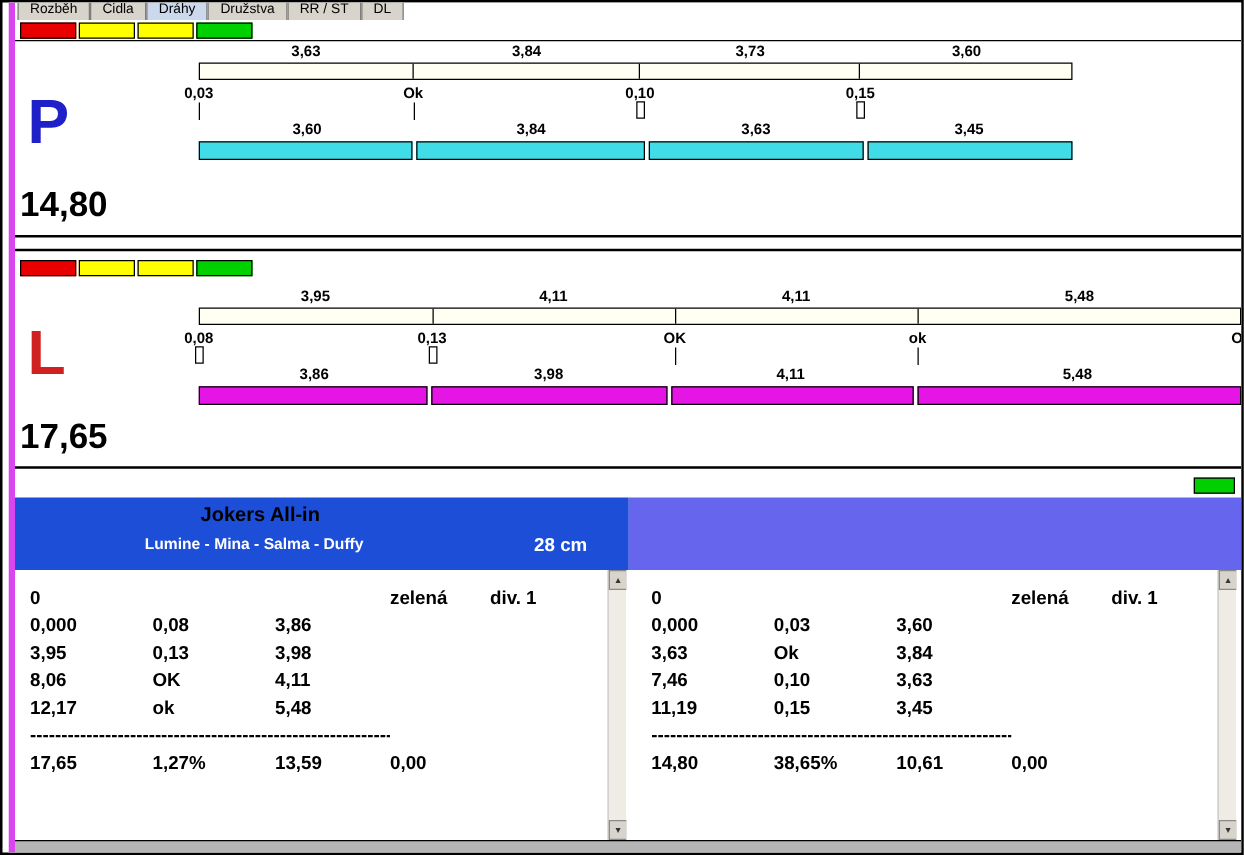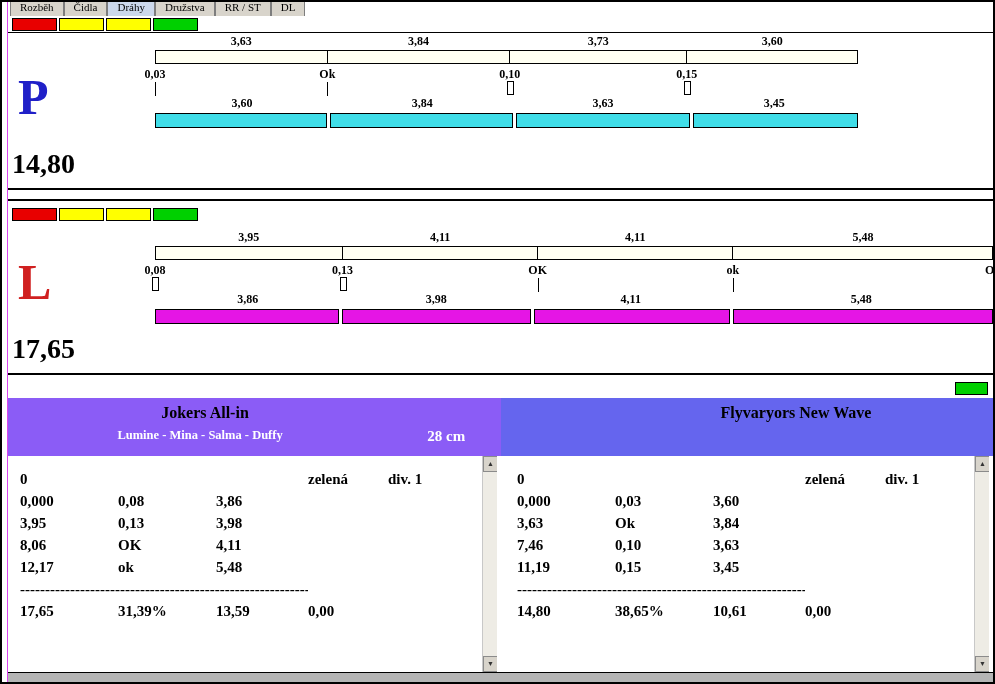--- a/index.html
+++ b/index.html
@@ -1,18 +1,18 @@
 <!DOCTYPE html>
 <html><head>
 <meta charset="utf-8">
 <style>
   * { margin:0; padding:0; box-sizing:border-box; }
   body { font-family:"Liberation Sans", sans-serif; background:#fff; }
   #window{ position:relative; width:995px; height:684px; border:2px solid #000; background:#fff; overflow:hidden; }
-  #content{ position:absolute; top:0; left:5px; right:0; bottom:0; border-left:1px solid #d946ef; background:#fff;font-family:Liberation Serif, serif; }
+  #content{ position:absolute; top:0; left:5px; right:0; bottom:0; border-left:5px solid #d946ef; background:#fff; }
 
   
   #tab-bar{ height:14px; overflow:hidden; display:flex; align-items:flex-end; padding-left:2px; }
   .tab{ height:18px; line-height:17px; padding:0 9px; font-size:11px; background:#d8d4cb;
         border:1px solid #7d7d7d; border-bottom:none; white-space:nowrap; }
   .tab.active{ background:#ccd8eb; }
 
   
   .track-panel{ position:relative; background:#fff; }
   #track-p{ height:174px; border-bottom:2px solid #000; }
@@ -215,33 +215,30 @@
             </div>
         </div>
       </div>
     </div>
 
     <div id="status-strip">
       <div id="status-indicator" style="background: rgb(0, 208, 0);"></div>
     </div>
 
     <div id="results-header">
-      <div class="team-header left" style="background: #8b5cf6;">
+      <div class="team-header left" style="background: #1d4ed8;">
         <div class="th-row1">
           <div class="team-name">Jokers All-in</div>
         </div>
         <div class="th-row2">
           <div class="members">Lumine - Mina - Salma - Duffy</div>
           <div class="gauge">28 cm</div>
         </div>
       </div>
       <div class="team-header right" style="background: rgb(101, 101, 238);">
-        <div class="th-row1">
-          <div class="team-name">Flyvaryors New Wave</div>
-        </div>
       </div>
     </div>
 
     <div id="results-body">
       <div class="results-panel left">
         <div class="rows">
             <div class="result-row">
               <div class="cell c1">0</div>
               <div class="cell c2"></div>
               <div class="cell c3"></div>
@@ -272,21 +269,21 @@
             <div class="result-row">
               <div class="cell c1">12,17</div>
               <div class="cell c2">ok</div>
               <div class="cell c3">5,48</div>
               <div class="cell c4"></div>
               <div class="cell c5"></div>
             </div>
             <div class="sep-row">------------------------------------------------------------</div>
             <div class="result-row">
               <div class="cell c1">17,65</div>
-              <div class="cell c2">31,39%</div>
+              <div class="cell c2">1,27%</div>
               <div class="cell c3">13,59</div>
               <div class="cell c4">0,00</div>
               <div class="cell c5"></div>
             </div>
           </div>
         <div class="scrollbar">
           <div class="scroll-btn up">
             <span>▲</span>
           </div>
           <div class="scroll-btn down">

